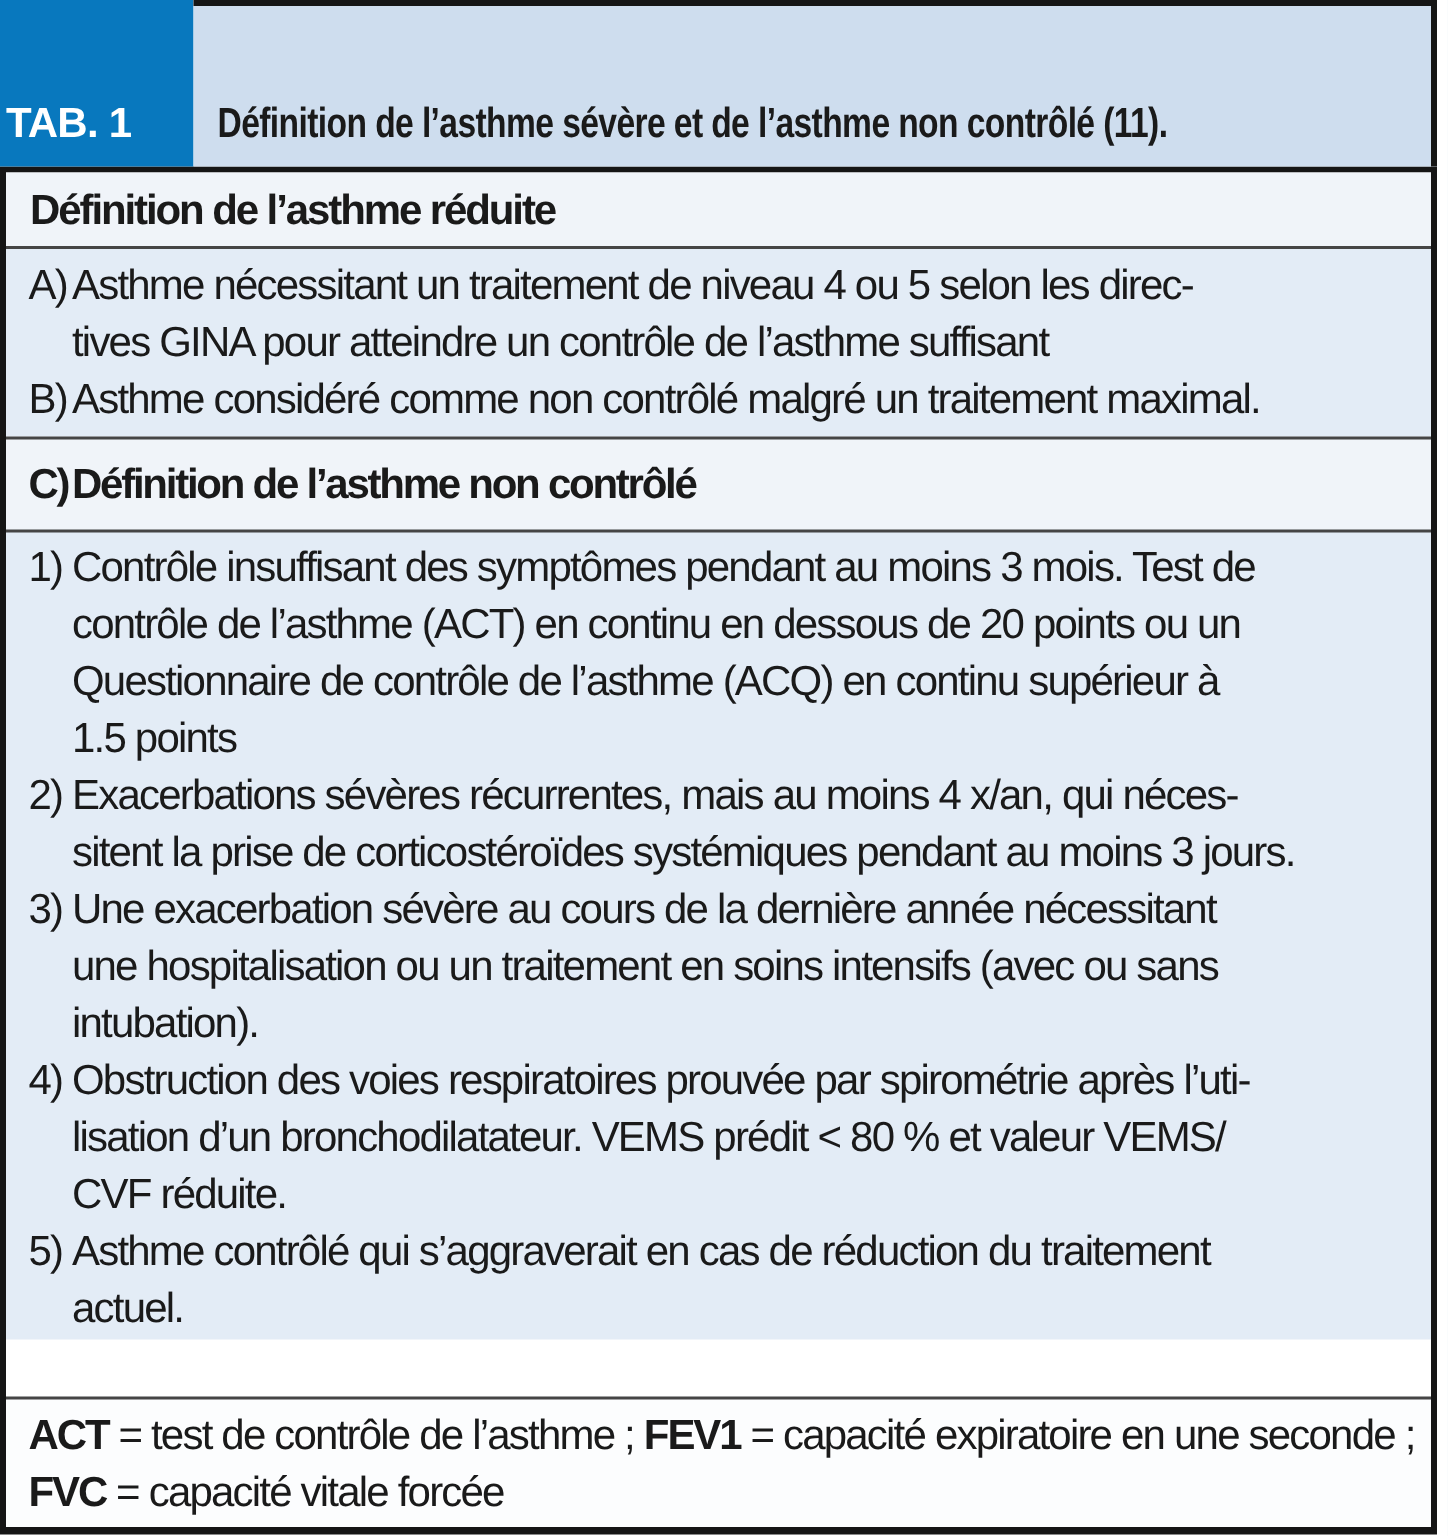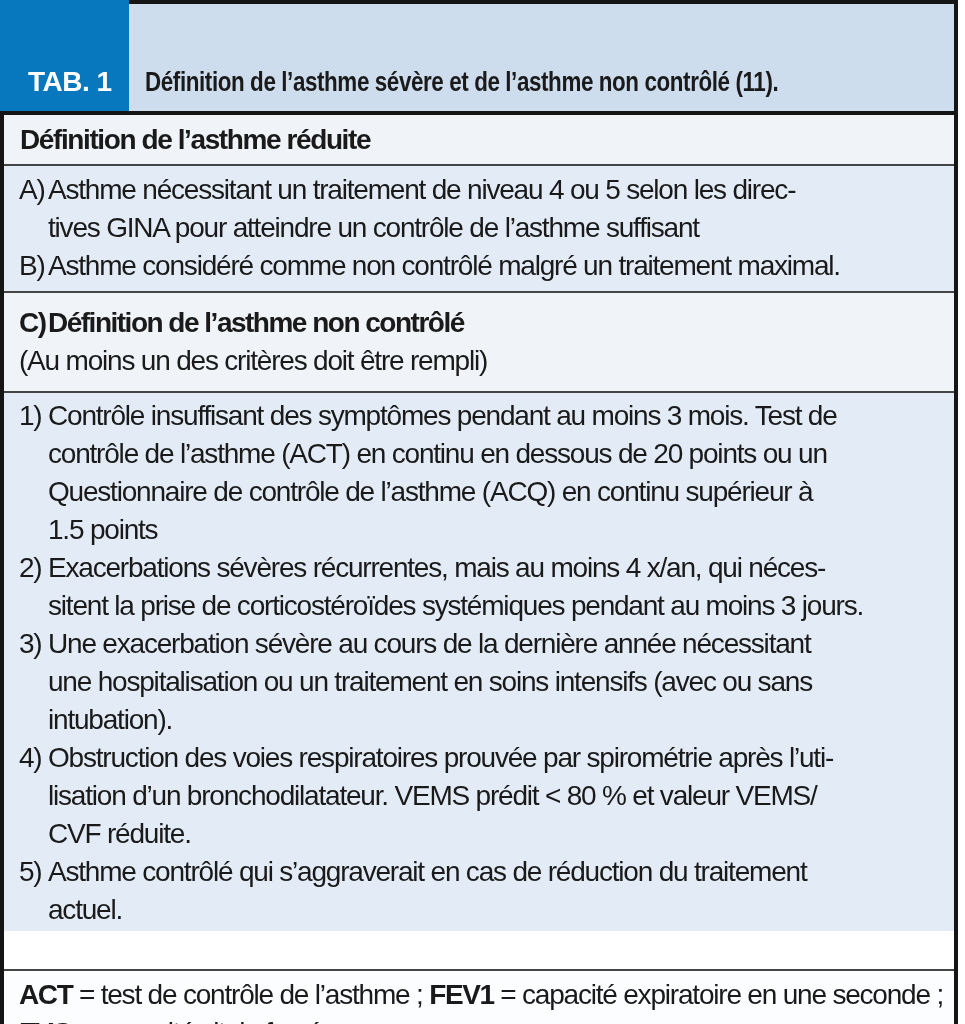--- a/index.html
+++ b/index.html
@@ -26,21 +26,21 @@
   .hdr {
     display: flex;
     height: 111px;
   }
   .hdr .tab {
     flex: 0 0 129px;
     background: var(--tab-blue);
     color: #ffffff;
     display: flex;
     align-items: flex-end;
-    padding: 0 0 13px 28px;
+    padding: 0 0 13px 4px;
     box-sizing: border-box;
     font-weight: bold;
     font-size: 28px;
     letter-spacing: -0.5px;
   }
   .hdr .titlebox {
     flex: 1;
     background: var(--hdr-bg);
     border-top: 4px solid var(--border-dark);
     border-right: 4px solid var(--border-dark);
@@ -148,21 +148,20 @@
           <span class="mk">B)</span>
           <span class="tx">Asthme considéré comme non contrôlé malgré un traitement maximal.</span>
         </div>
       </div>
 
       <div class="row light crow">
         <div class="item bold-line">
           <span class="mk bold-line">C)</span>
           <span class="tx bold-line">Définition de l’asthme non contrôlé</span>
         </div>
-        <div class="sub">(Au moins un des critères doit être rempli)</div>
       </div>
 
       <div class="row blue items crit">
         <div class="item">
           <span class="mk">1)</span>
           <span class="tx">Contrôle insuffisant des symptômes pendant au moins 3 mois. Test de
 contrôle de l’asthme (ACT) en continu en dessous de 20 points ou un
 Questionnaire de contrôle de l’asthme (ACQ) en continu supérieur à
 1.5 points</span>
         </div>

